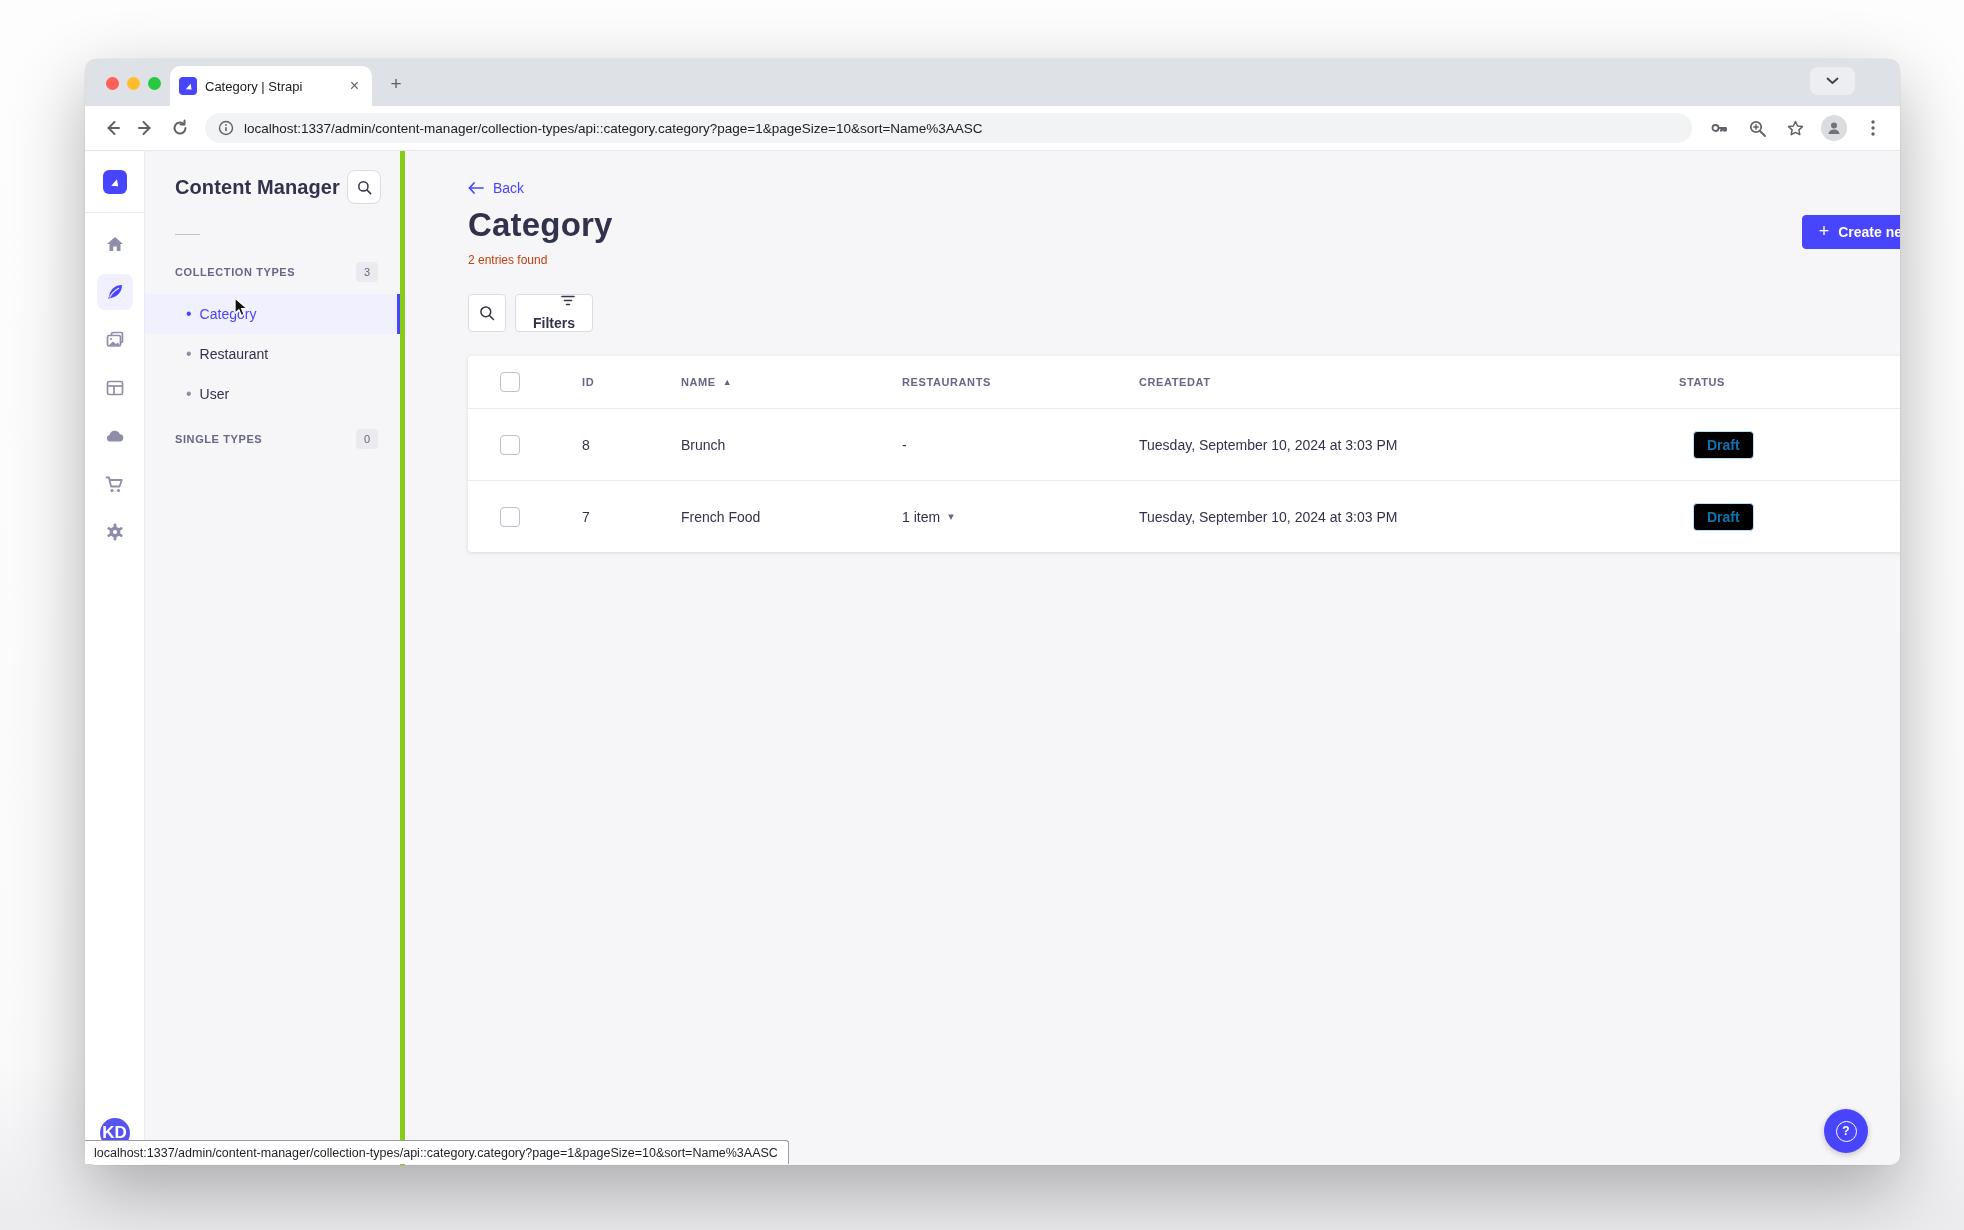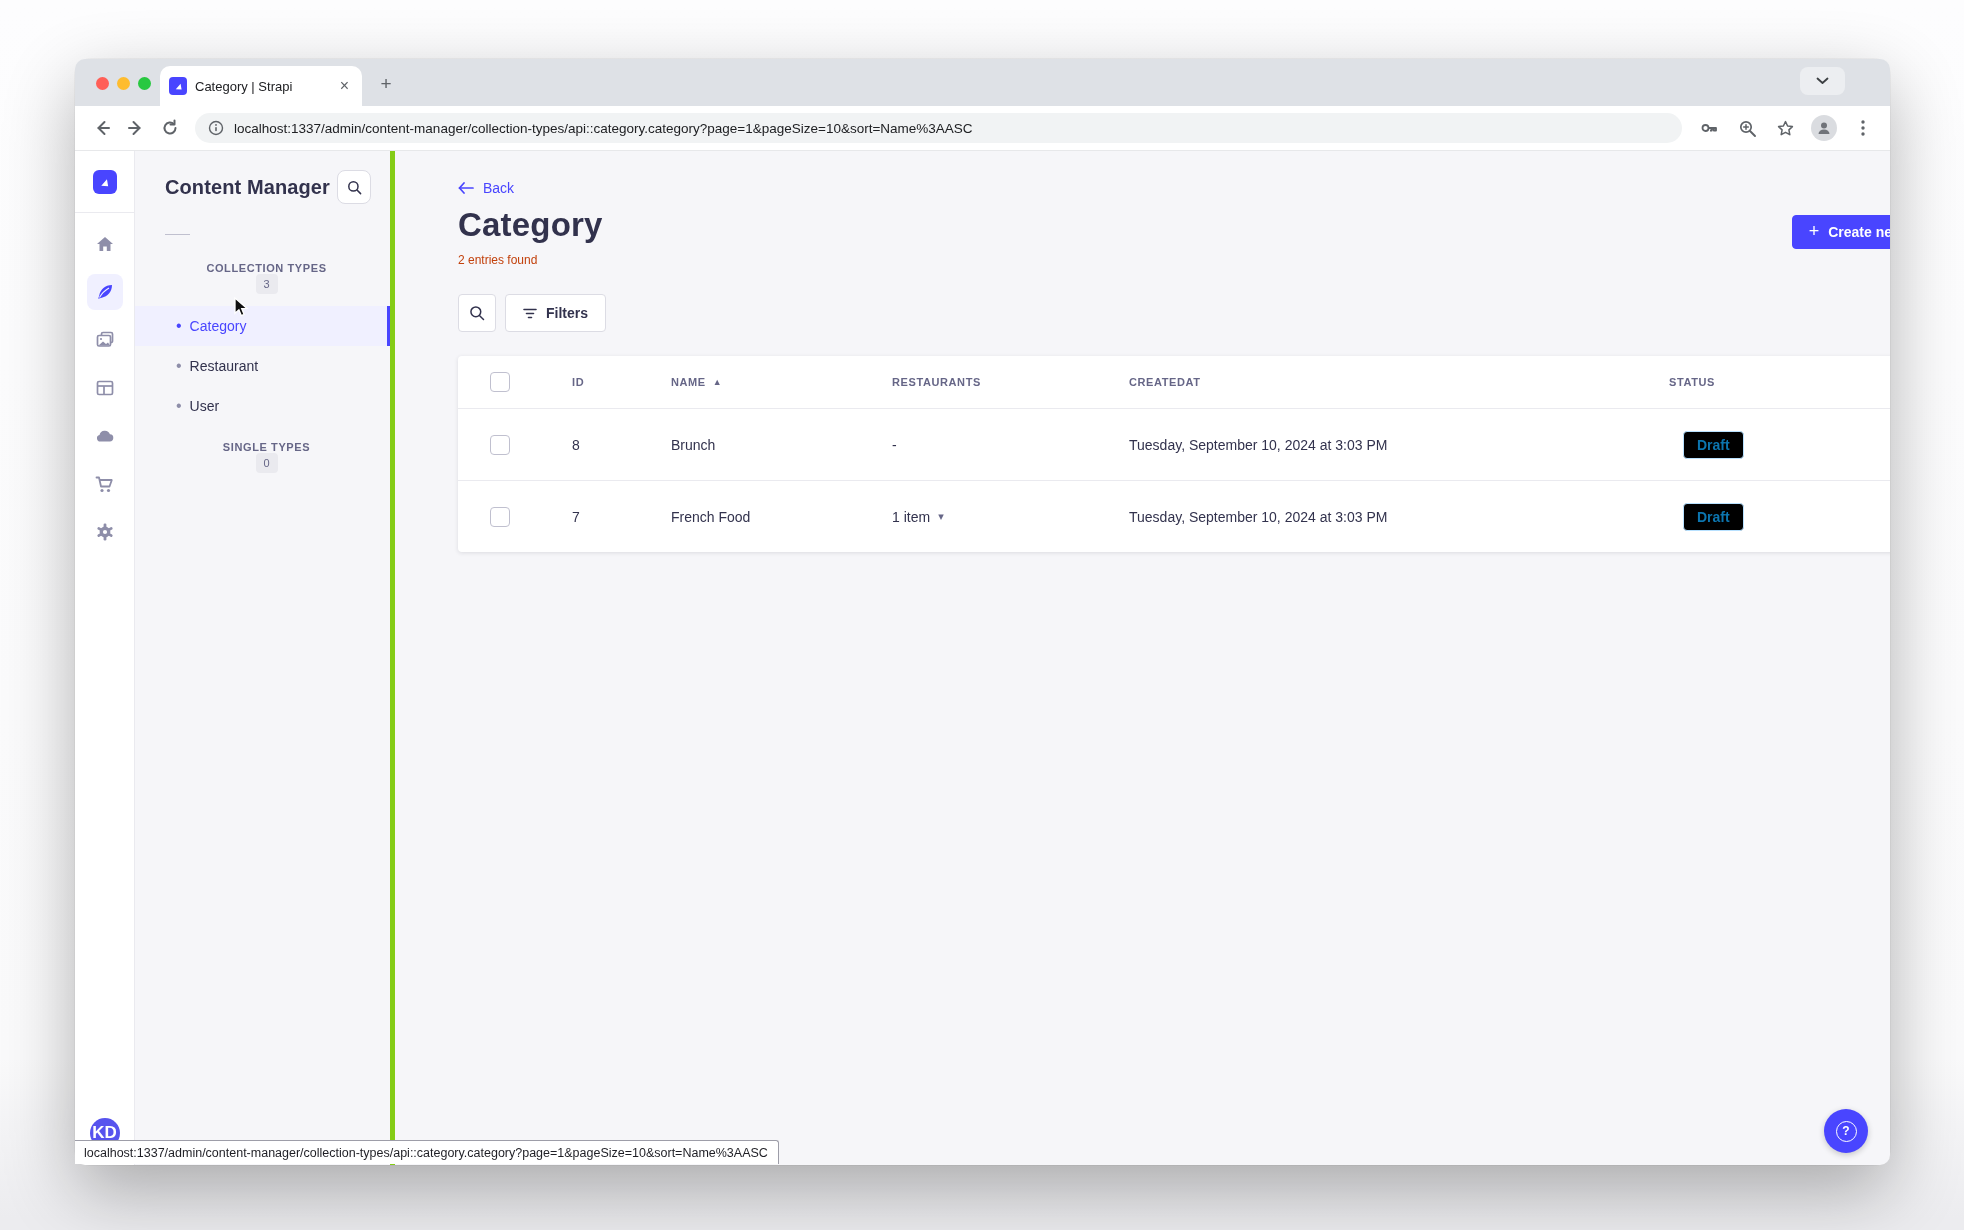--- a/index.html
+++ b/index.html
@@ -2,21 +2,21 @@
 <html><head>
 <meta charset="utf-8">
 <style>
   * { margin:0; padding:0; box-sizing:border-box; }
   html,body { width:1964px; height:1230px; }
   body { font-family:"Liberation Sans", sans-serif; background:#fcfcfd; overflow:hidden; }
   .stage { position:relative; width:1964px; height:1230px;
            background:linear-gradient(180deg,#fdfdfe 0%, #fafafb 86%, #ececef 99%); }
 
   
-  .window { position:absolute; left:75px; top:59px; width:1815px; height:1106px;
+  .window { position:absolute; left:85px; top:59px; width:1815px; height:1106px;
             border-radius:16px; background:#fff;
             box-shadow:0 25px 70px rgba(0,0,0,.30), 0 0 1px rgba(0,0,0,.35); }
 
   .tabstrip { position:relative; height:47px; background:#dee1e6; border-radius:10px 10px 0 0; }
   .traffic { position:absolute; left:21px; top:18px; display:flex; gap:8px; }
   .traffic span { width:13px; height:13px; border-radius:50%; display:block; }
   .t-red{ background:#ff5f57; } .t-yellow{ background:#febc2e; } .t-green{ background:#28c840; }
 
   .tab { position:absolute; left:85px; top:7px; width:202px; height:40px; background:#fff;
          border-radius:10px 10px 0 0; display:flex; align-items:center; padding:0 9px; gap:8px; }
@@ -54,21 +54,21 @@
   .rail-avatar { position:absolute; bottom:17px; left:50%; transform:translateX(-50%);
                  width:30px; height:30px; border-radius:50%; background:#5753ee; color:#fff;
                  font-size:17px; font-weight:bold; display:flex; align-items:center; justify-content:center; }
 
   .subnav { width:260px; background:#f6f6f9; border-right:5px solid #84cc16; position:relative; flex:none; }
   .subnav-head { display:flex; align-items:flex-start; justify-content:space-between; padding:25px 19px 0 30px; }
   .subnav-title { font-size:20px; font-weight:bold; color:#32324d; letter-spacing:.1px; }
   .subnav-search { width:34px; height:34px; margin-top:-6px; background:#fff; border:1px solid #dcdce4;
                    border-radius:8px; display:flex; align-items:center; justify-content:center; }
   .subnav-divider { width:25px; height:1px; background:#c0c0cf; margin:30px 0 0 30px; }
-  .section-row { display:flex; align-items:center; justify-content:center; padding:0 22px 0 30px; margin-top:27px;flex-direction:column; }
+  .section-row { display:flex; align-items:center; justify-content:space-between; padding:0 22px 0 30px; margin-top:27px; }
   .section-label { font-size:11px; font-weight:bold; letter-spacing:.6px; color:#666687; }
   .count-badge { min-width:22px; height:20px; padding:0 4px; background:#eaeaef; border-radius:4px;
                  font-size:11px; color:#666687; display:flex; align-items:center; justify-content:center; }
   .nav-items { margin-top:12px; }
   .nav-item { height:40px; display:flex; align-items:center; gap:8px; padding-left:41px;
               font-size:14px; color:#32324d; position:relative; cursor:default; }
   .nav-item .bullet { font-size:16px; line-height:1; color:#8e8ea9; }
   .nav-item.active { background:#f0f0ff; color:#4945ff; font-weight:500; }
   .nav-item.active .bullet { color:#4945ff; }
   .nav-item.active::after { content:""; position:absolute; right:0; top:0; bottom:0; width:3px; background:#4945ff; }
@@ -81,21 +81,21 @@
   .page-subtitle { margin-top:9px; font-size:12px; color:#c2410c; }
   .create-btn { margin-top:9px; height:34px; padding:0 16px; background:#4945ff; border:1px solid #4945ff;
                 border-radius:4px; color:#fff; font-size:14px; font-weight:600;
                 display:inline-flex; align-items:center; gap:9px; }
   .create-btn .plus { font-size:18px; font-weight:400; line-height:1; margin-top:-2px; }
 
   .filter-row { margin-top:27px; display:flex; align-items:center; gap:9px; }
   .icon-btn { width:38px; height:38px; background:#fff; border:1px solid #dcdce4; border-radius:4px;
               display:flex; align-items:center; justify-content:center; }
   .filters-btn { height:38px; padding:0 17px; background:#fff; border:1px solid #dcdce4; border-radius:4px;
-                 display:inline-flex; align-items:center; gap:9px; font-size:14px; font-weight:600; color:#32324d; }
+                 display:inline-flex; align-items:flex-end; gap:9px; font-size:14px; font-weight:600; color:#32324d;flex-direction:column; }
   .spacer { flex:1; }
 
   .table-card { margin-top:24px; background:#fff; border-radius:4px;
                 box-shadow:0 1px 4px rgba(33,33,52,.12); }
   .trow { display:grid; grid-template-columns:90px 75px 197px 213px 516px 196px 1fr; align-items:center;gap:24px; }
   .thead { height:52px; }
   .th { font-size:11px; font-weight:bold; letter-spacing:.6px; color:#666687; display:flex; align-items:center; gap:7px; }
   .sort-arrow { font-size:9px; color:#666687; }
   .tbody-row { height:72px; border-top:1px solid #eaeaef; font-size:14px; color:#32324d; }
   .cb-cell { padding-left:32px; }

